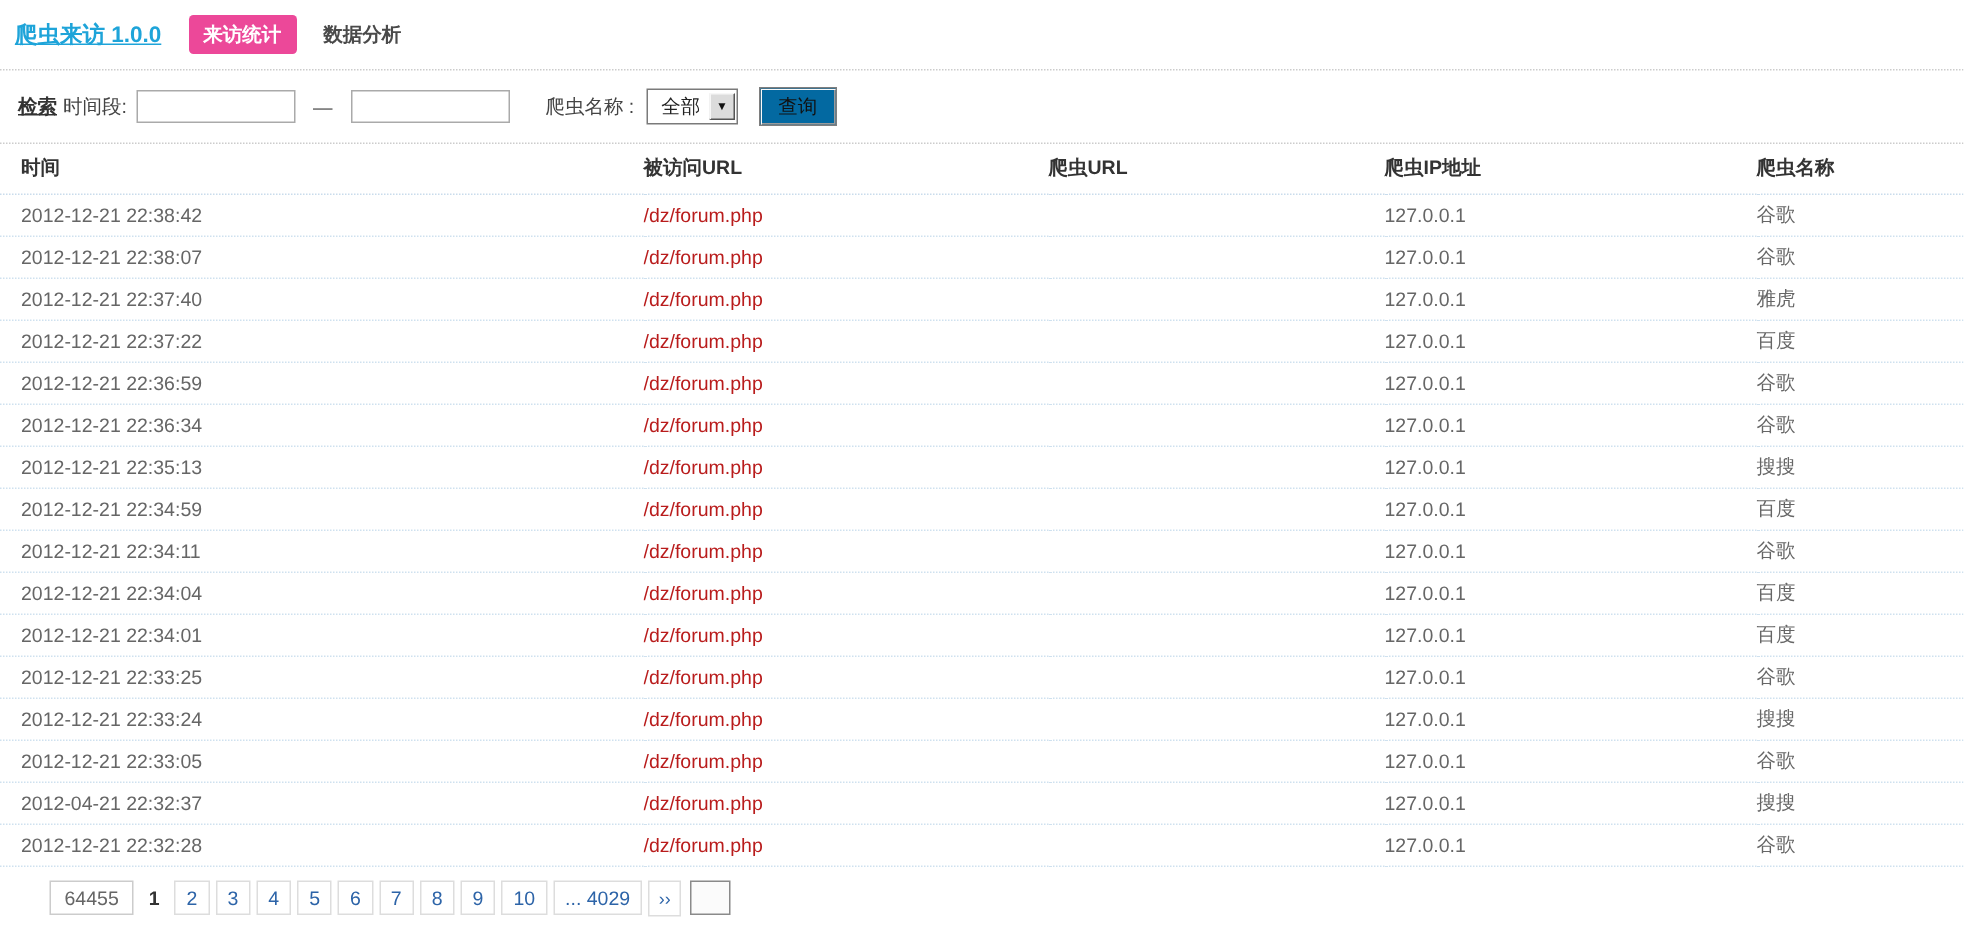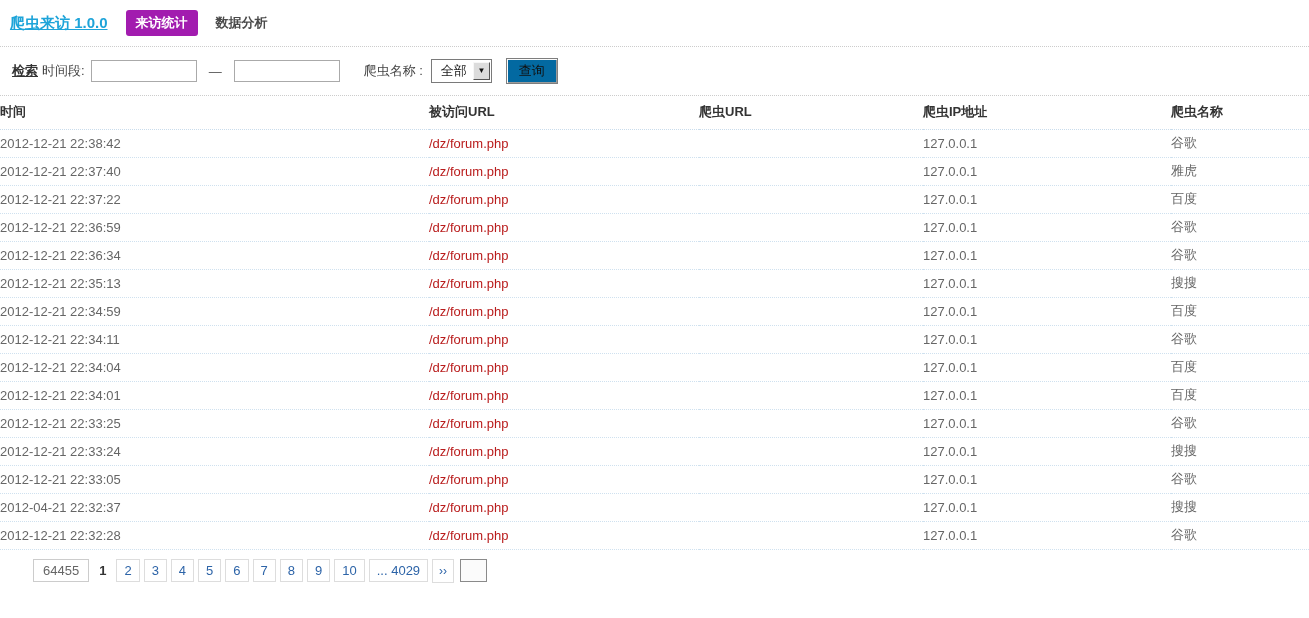--- a/index.html
+++ b/index.html
@@ -32,21 +32,21 @@
     font-size: 13px;
     font-weight: bold;
     color: #4a4a4a;
     text-decoration: none;
     padding: 4px 10px;
     border-radius: 3px;
     margin-right: 8px;
     cursor: pointer;
   }
   .tab.active {
-    background: #a21caf;
+    background: #ec4899;
     color: #fff;
   }
 
   
   .search-bar {
     display: flex;
     align-items: center;
     height: 49px;
     padding: 0 12px;
     border-bottom: 1px dotted #ccc;
@@ -112,21 +112,21 @@
   th {
     text-align: left;
     font-size: 13px;
     font-weight: bold;
     color: #333;
     height: 33px;
     padding: 0 0 0 0;
     vertical-align: middle;
     border-bottom: 1px dotted #c9dcec;
   }
-  th:first-child, td:first-child { }
+  th:first-child, td:first-child { padding-left: 14px; }
   td {
     height: 28px;
     vertical-align: middle;
     font-size: 13px;
     color: #666;
     border-bottom: 1px dotted #cfe1ef;
     white-space: nowrap;
     overflow: hidden;
   }
   .url-link {
@@ -219,20 +219,27 @@
   </thead>
   <tbody>
       <tr>
     <td>2012-12-21 22:38:42</td>
     <td><a class="url-link">/dz/forum.php</a></td>
     <td></td>
     <td>127.0.0.1</td>
     <td>谷歌</td>
   </tr>
       <tr>
+    <td>2012-12-21 22:38:07</td>
+    <td><a class="url-link">/dz/forum.php</a></td>
+    <td></td>
+    <td>127.0.0.1</td>
+    <td>谷歌</td>
+  </tr>
+      <tr>
     <td>2012-12-21 22:37:40</td>
     <td><a class="url-link">/dz/forum.php</a></td>
     <td></td>
     <td>127.0.0.1</td>
     <td>雅虎</td>
   </tr>
       <tr>
     <td>2012-12-21 22:37:22</td>
     <td><a class="url-link">/dz/forum.php</a></td>
     <td></td>

